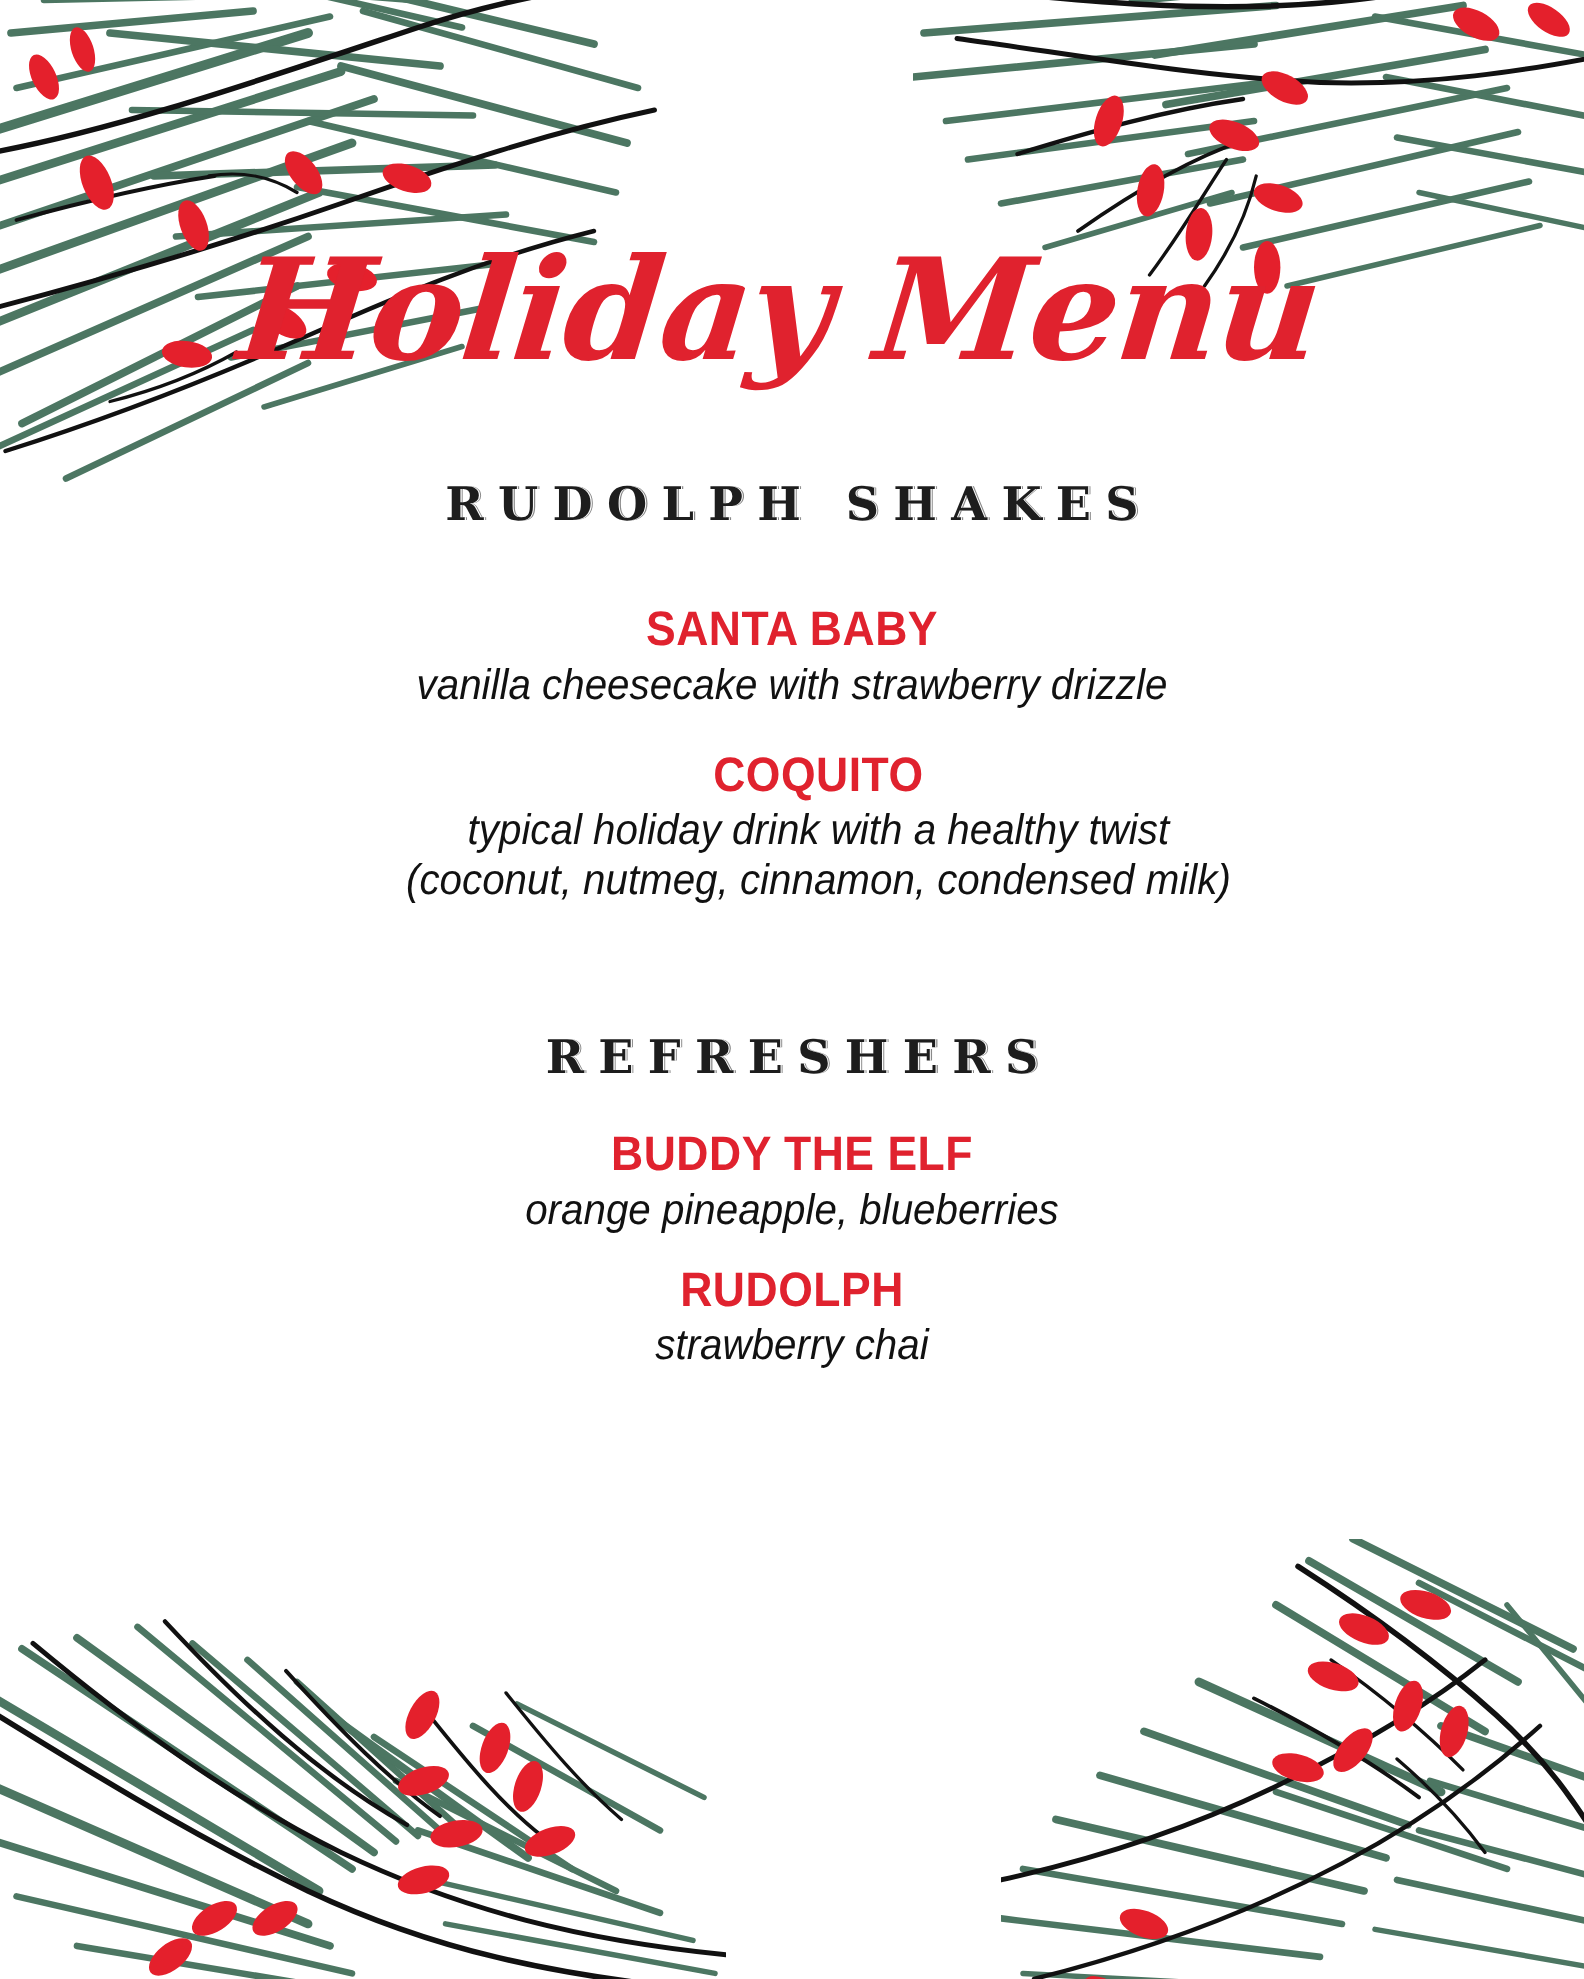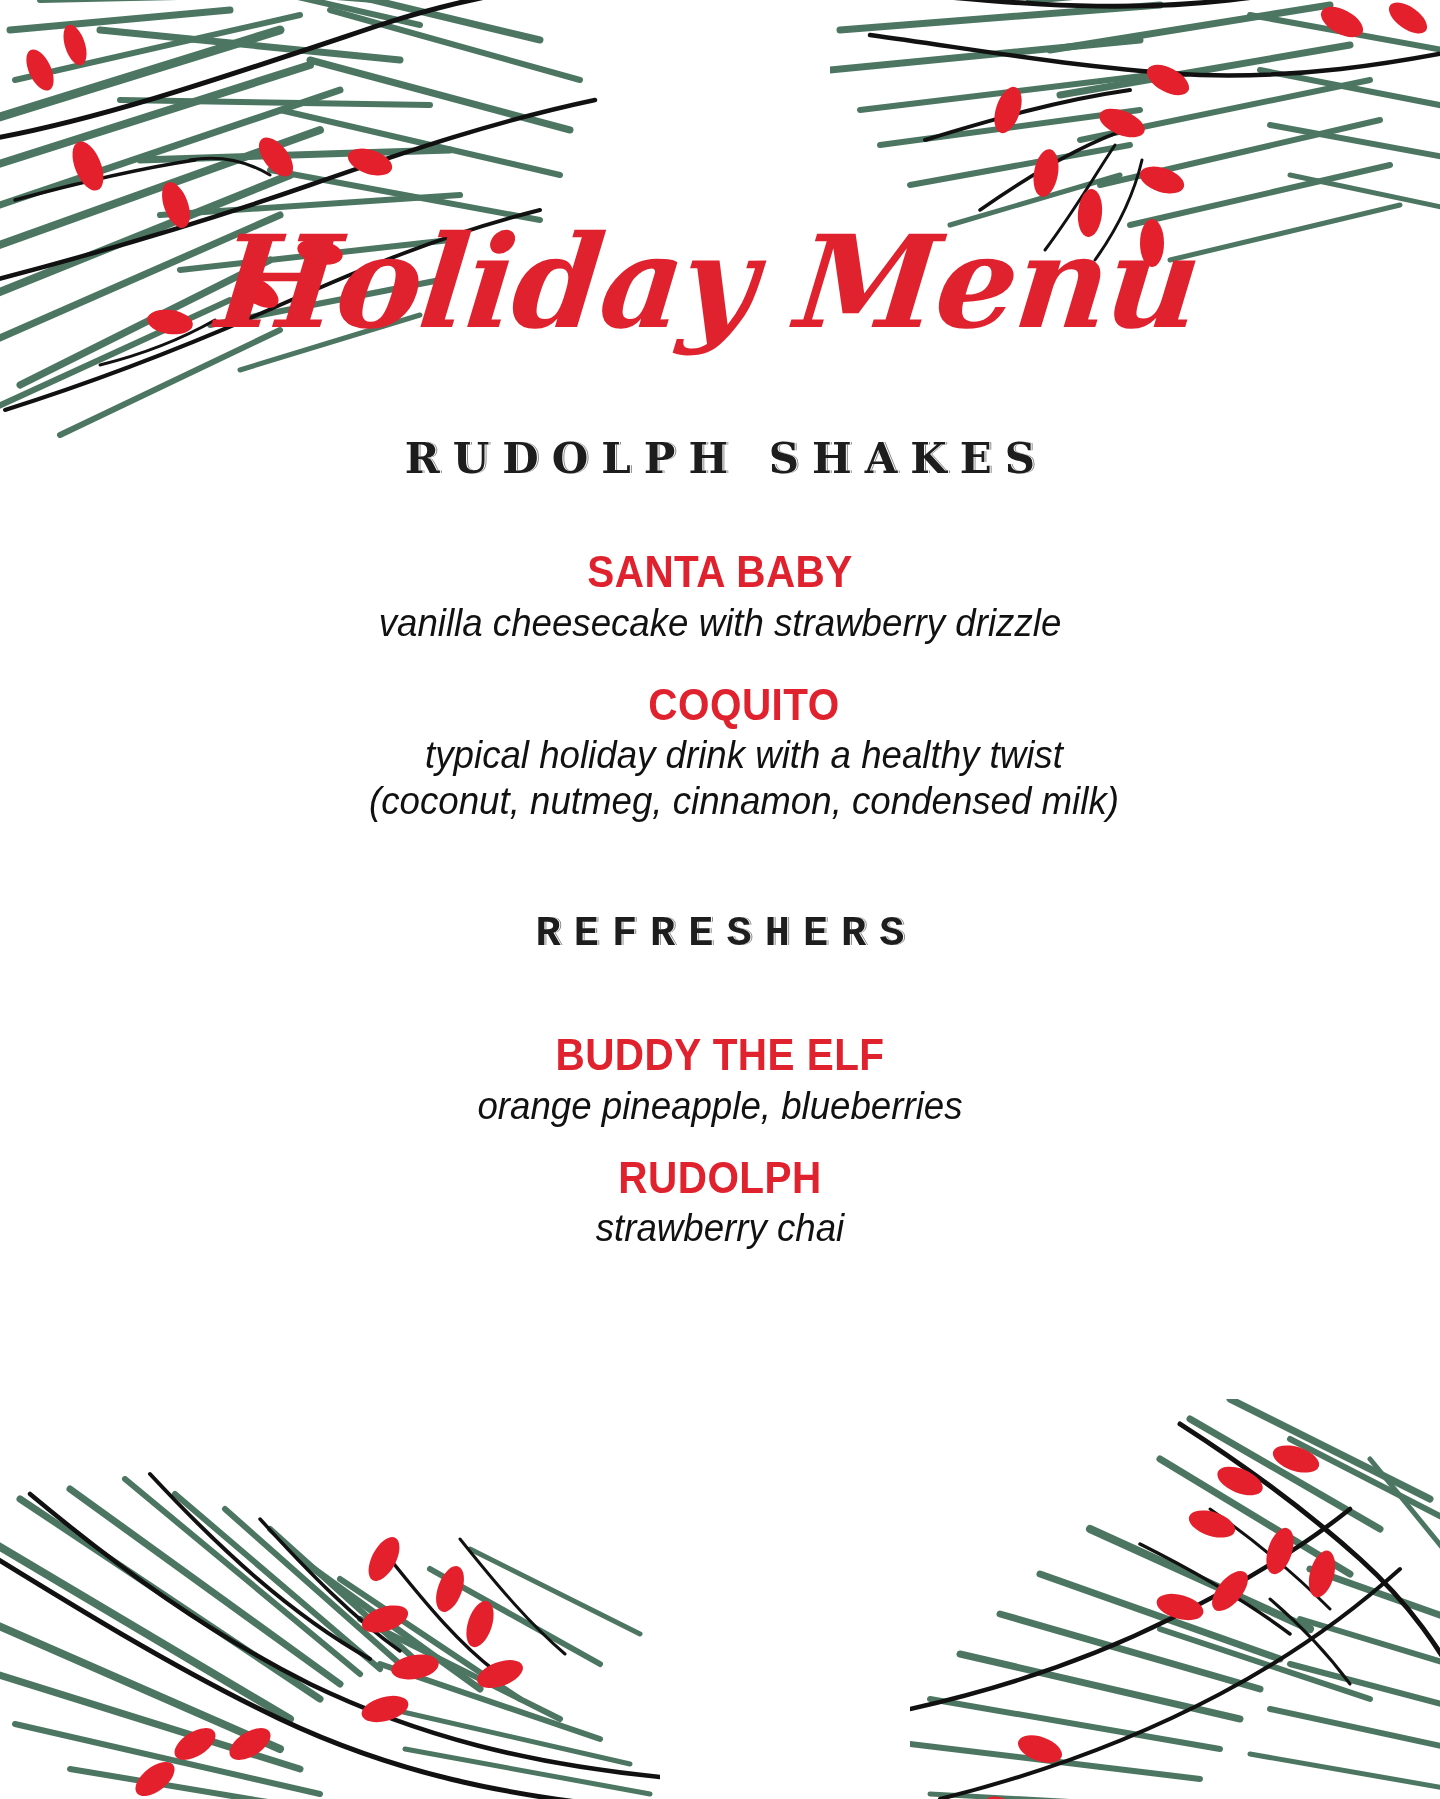--- a/index.html
+++ b/index.html
@@ -91,22 +91,22 @@
     margin-top: 2px;
     transform: scaleX(0.94);
   }
 
   .item-desc .line { display: block; }
 
   
   #section-protein-heading { margin-top: 88px; }
   #item-santa-baby        { margin-top: 64px; }
   #item-coquito           { margin-top: 34px; margin-left: 48px; }
-  #section-refreshers-heading { margin-top: 86px; font-family: Liberation Mono, monospace; }
-  #item-buddy-the-elf     { margin-top: 72px; }
+  #section-refreshers-heading { margin-top: 112px; }
+  #item-buddy-the-elf     { margin-top: 40px; }
   #item-rudolph           { margin-top: 24px; }
 </style>
 </head>
 <body>
 
 <div class="page">
 
   <div class="decor" id="decor-top-left">
     <svg width="620" height="470" viewBox="0 0 620 470" aria-hidden="true">
       <g id="tl-needles" stroke="#3d6b55" stroke-linecap="round" fill="none" opacity="0.92">

